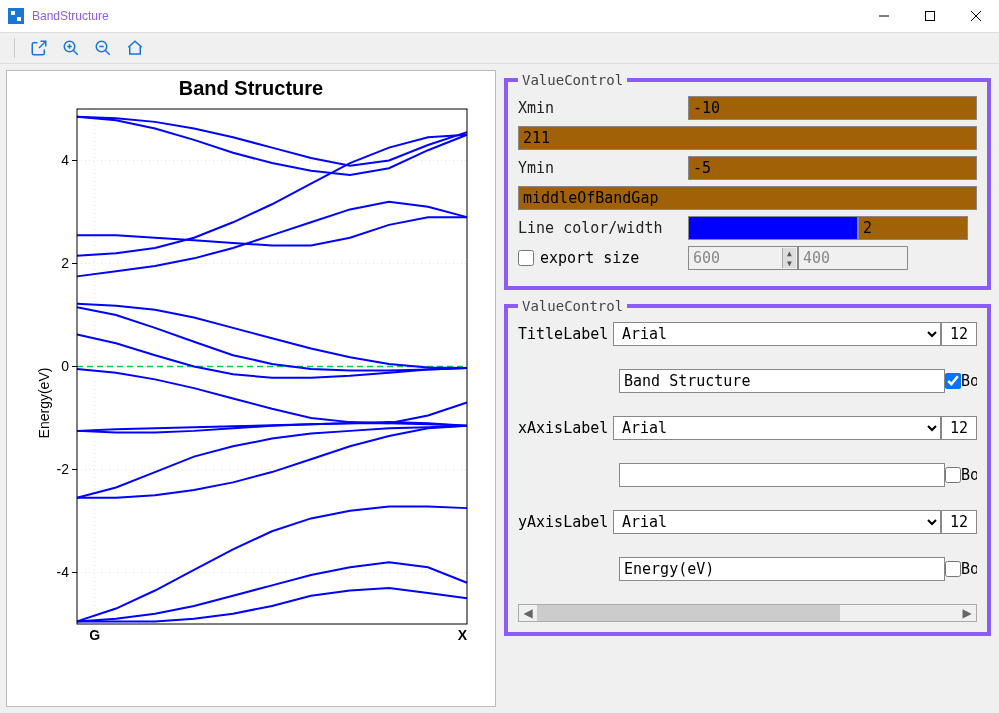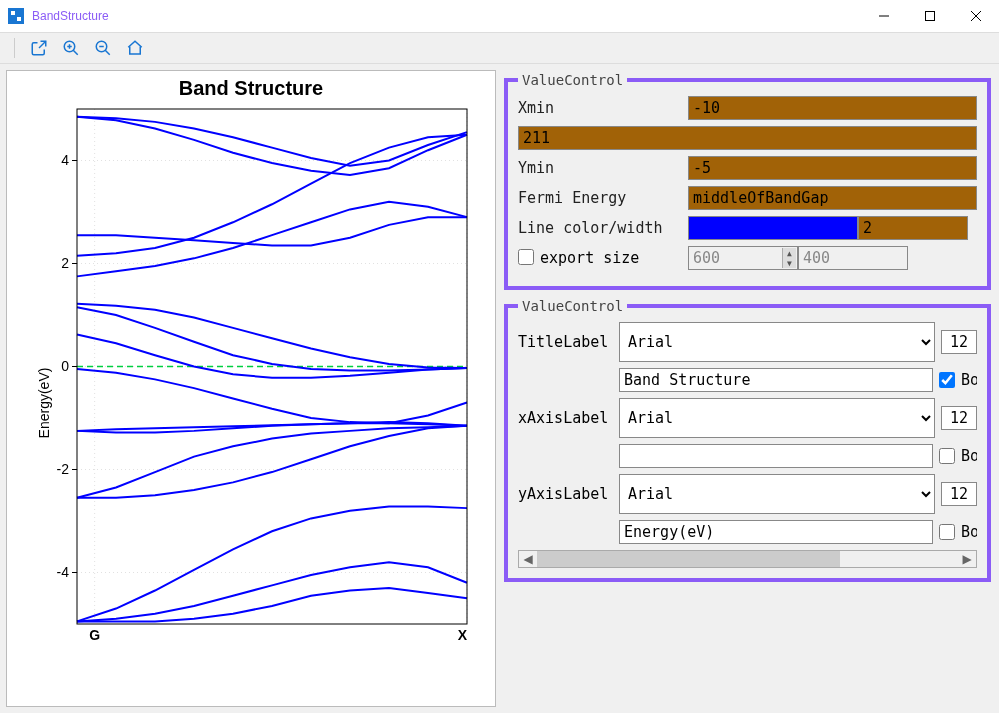--- a/index.html
+++ b/index.html
@@ -30,26 +30,26 @@
 .row label { font-family: "SimSun", "NSimSun", monospace; font-size: 15px; color: #222; width: 170px; }
 .row input[type=text], .row select { font-family: "SimSun", "NSimSun", monospace; font-size: 15px; border: 1px solid #888; padding: 2px 4px; height: 24px; background: #a16207; }
 .row input[type=text] { flex: 1; }
 .apply-btn { flex: 1; height: 26px; font-family: "SimSun", "NSimSun", monospace; font-size: 15px; background: #e6e6e6; border: 1px solid #999; cursor: pointer; }
 .color-swatch { width: 170px; height: 24px; background: #0000ff; border: 1px solid #888; }
 .width-input { width: 110px !important; flex: none !important; }
 .spinner { width: 110px; height: 24px; border: 1px solid #888; background: #fff; display: flex; align-items: center; padding: 0 4px; color: #888; font-family: "SimSun", monospace; font-size: 15px; position: relative; }
 .spinner.disabled { background: #f0f0f0; }
 .spinner-btns { position: absolute; right: 1px; top: 1px; bottom: 1px; width: 14px; display: flex; flex-direction: column; }
 .spinner-btns span { flex: 1; background: #ddd; border-left: 1px solid #aaa; display: flex; align-items: center; justify-content: center; font-size: 8px; color: #555; }
-.chk { display: flex; font-family: "SimSun", monospace; font-size: 15px; gap: 6px; width: 170px; }
+.chk { display: flex; align-items: center; font-family: "SimSun", monospace; font-size: 15px; gap: 6px; width: 170px; }
 .chk input { width: 16px; height: 16px; }
 
-.wc-row { display: flex; align-items: center; margin-bottom: 6px; gap: 6px; }
+.wc-row { display: flex; align-items: center; margin-bottom: 23px; }
 .wc-label { font-family: "SimSun", monospace; font-size: 15px; width: 95px; }
-.wc-font { font-family: "SimSun", monospace; font-size: 15px; border: 1px solid #888; height: 40px; flex: 1; padding: 0 4px; background: #fff; }
+.wc-font { font-family: "SimSun", monospace; font-size: 15px; border: 1px solid #888; height: 24px; flex: 1; padding: 0 4px; background: #fff; }
 .wc-size { width: 36px; font-family: "SimSun", monospace; font-size: 15px; height: 24px; border: 1px solid #888; text-align: center; background: #fff; }
 .wc-text { font-family: "SimSun", monospace; font-size: 15px; border: 1px solid #888; height: 24px; flex: 1; margin-left: 101px; padding: 0 4px; background: #fff; }
 .wc-bold-chk { width: 16px; height: 16px; }
 .wc-bold-lbl { font-family: "SimSun", monospace; font-size: 15px; width: 16px; overflow: hidden; }
 
 .hscroll { height: 18px; border: 1px solid #aaa; margin-top: 6px; position: relative; background: #f0f0f0; display: flex; }
 .hscroll .arrow { width: 18px; display: flex; align-items: center; justify-content: center; color: #666; font-size: 12px; }
 .hscroll .track { flex: 1; position: relative; }
 .hscroll .thumb { position: absolute; left: 0; top: 0; bottom: 0; width: 72%; background: #ccc; }
 </style>
@@ -171,21 +171,20 @@
           <input type="text" value="-10" style="">
         </div>
       <div class="row">
           <input type="text" value="211" style="">
         </div>
       <div class="row">
           <label>Ymin</label>
           <input type="text" value="-5" style="">
         </div>
       <div class="row">
-          <label>Fermi Energy</label>
           <input type="text" value="middleOfBandGap" style="">
         </div>
       <div class="row">
           <label>Line color/width</label>
           <div class="color-swatch"></div>
           <input type="text" class="width-input" value="2" style="">
         </div>
       <div class="row">
         <div class="chk">
             <input type="checkbox" style="">

